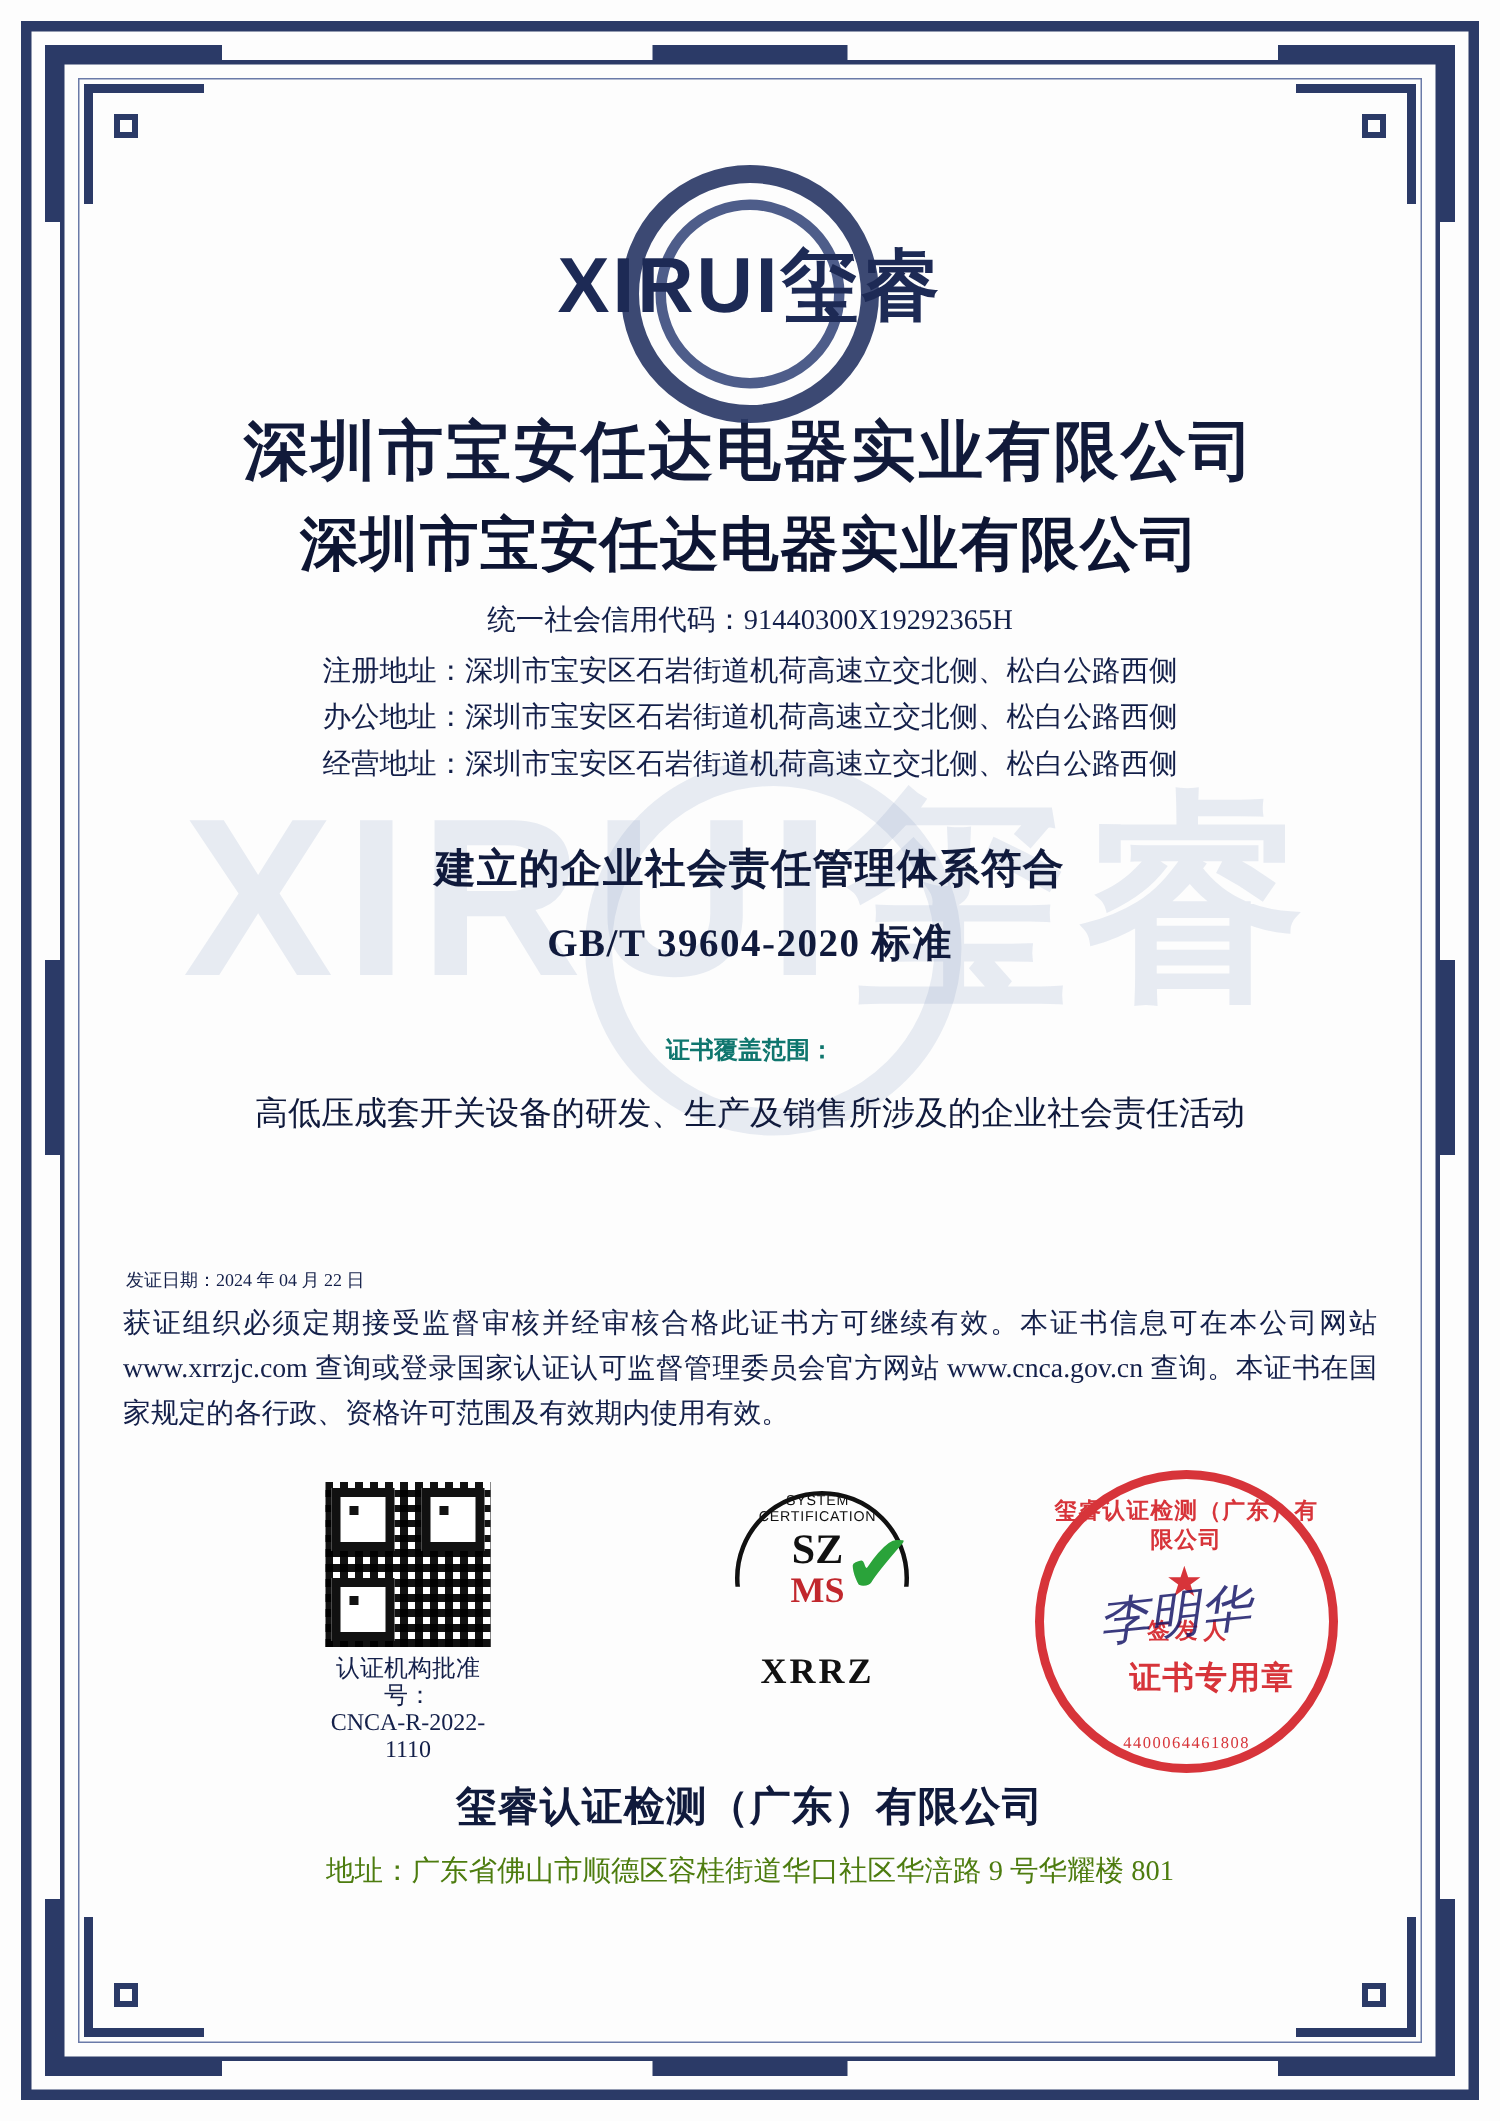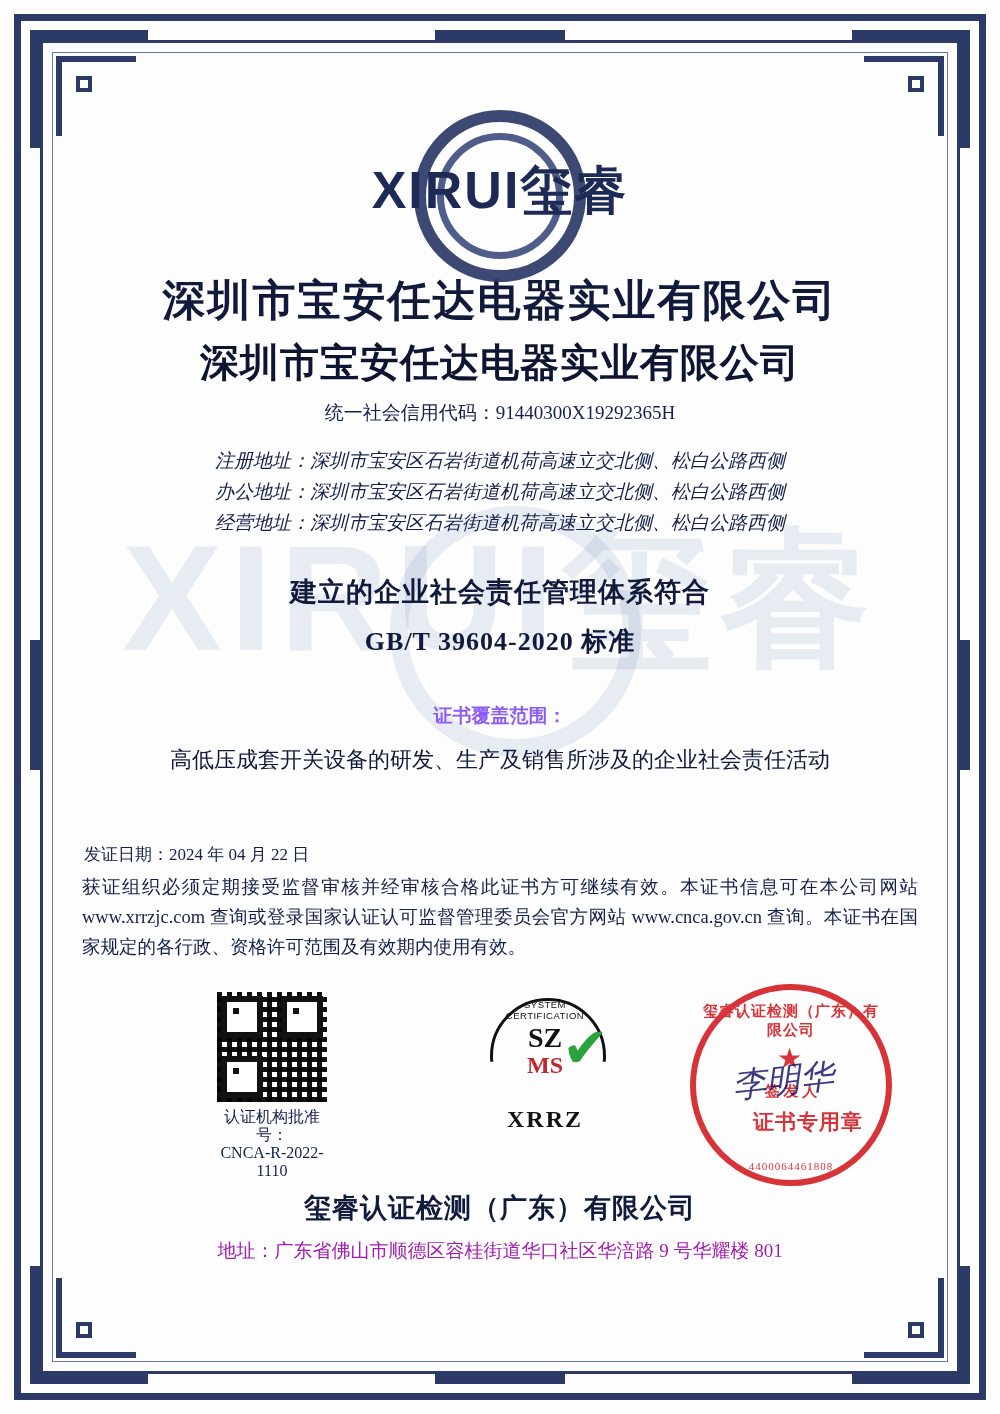--- a/index.html
+++ b/index.html
@@ -182,22 +182,21 @@
     color: #0d1533;
   }
 
   .credit-code {
     margin-top: 10px;
     font-size: 19px;
     color: #14204a;
   }
 
   .addr-list {
-    margin-top: 19px;
-    font-style: italic;
+    margin-top: 6px;
   }
   .addr-row {
     font-size: 19px;
     line-height: 31px;
     color: #14204a;
   }
   .addr-label { }
   .addr-val { }
 
   .conform {
@@ -210,37 +209,37 @@
   .standard {
     margin-top: 14px;
     font-size: 26px;
     font-weight: bold;
     color: #101a3c;
     letter-spacing: 1px;
   }
 
   .scope-title {
     margin-top: 44px;
-    font-size: 19px;
-    font-weight: bold;
-    color: #8b5cf6;
+    font-size: 16px;
+    font-weight: bold;
+    color: #0f766e;
   }
   .scope-text {
     margin-top: 16px;
     font-size: 22px;
     color: #101a3c;
   }
 
   
   .dates {
-    margin-top: 68px;
+    margin-top: 88px;
     display: flex;
     justify-content: space-between;
     padding: 0 24px;
-    font-size: 17px;
+    font-size: 12px;
     color: #14204a;
   }
   .notes {
     margin-top: 6px;
     padding: 0 22px;
     font-size: 18.5px;
     line-height: 30px;
     text-align: justify;
     text-justify: inter-ideograph;
     color: #14204a;
@@ -423,21 +422,21 @@
   .issuer {
     margin-top: 8px;
     font-size: 27px;
     font-weight: bold;
     color: #101a3c;
     letter-spacing: 1px;
   }
   .footer-line {
     margin-top: 12px;
     font-size: 19px;
-    color: #a21caf;
+    color: #4d7c0f;
   }
 </style>
 </head>
 <body>
 
 <div class="page">
 
   <div class="border-outer"></div>
   <div class="border-inner"></div>
   <div class="border-inner2"></div>

